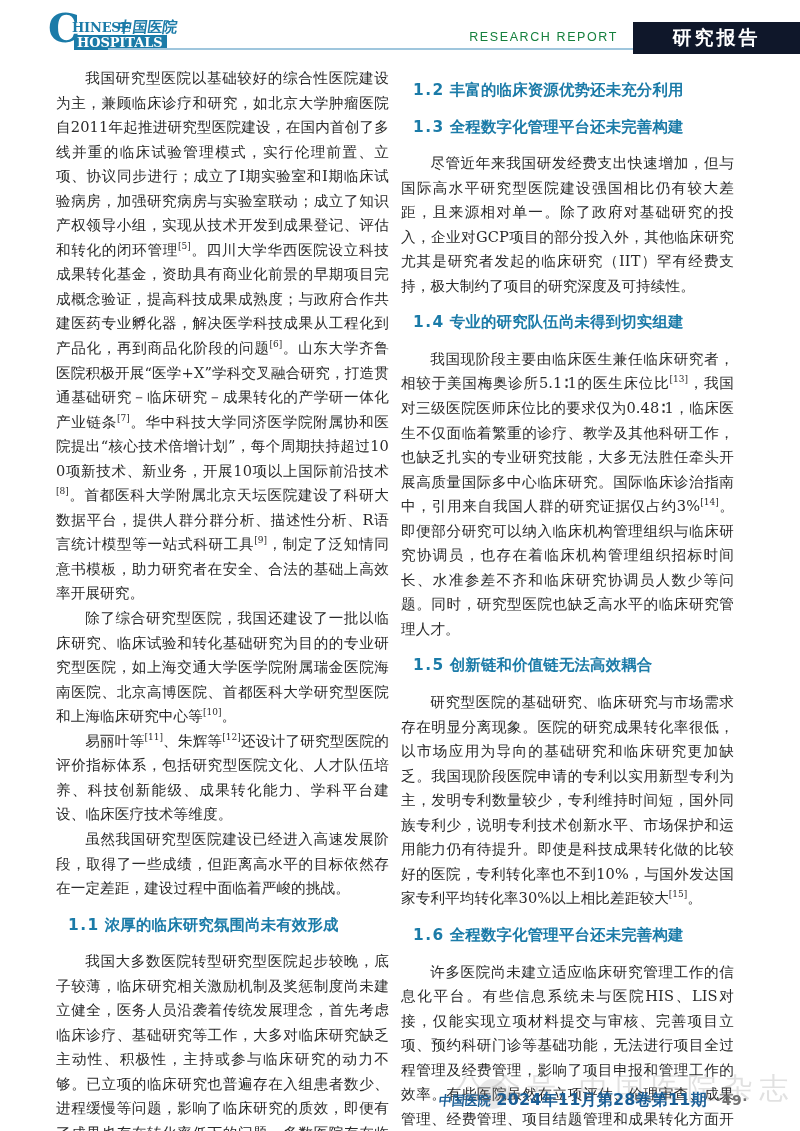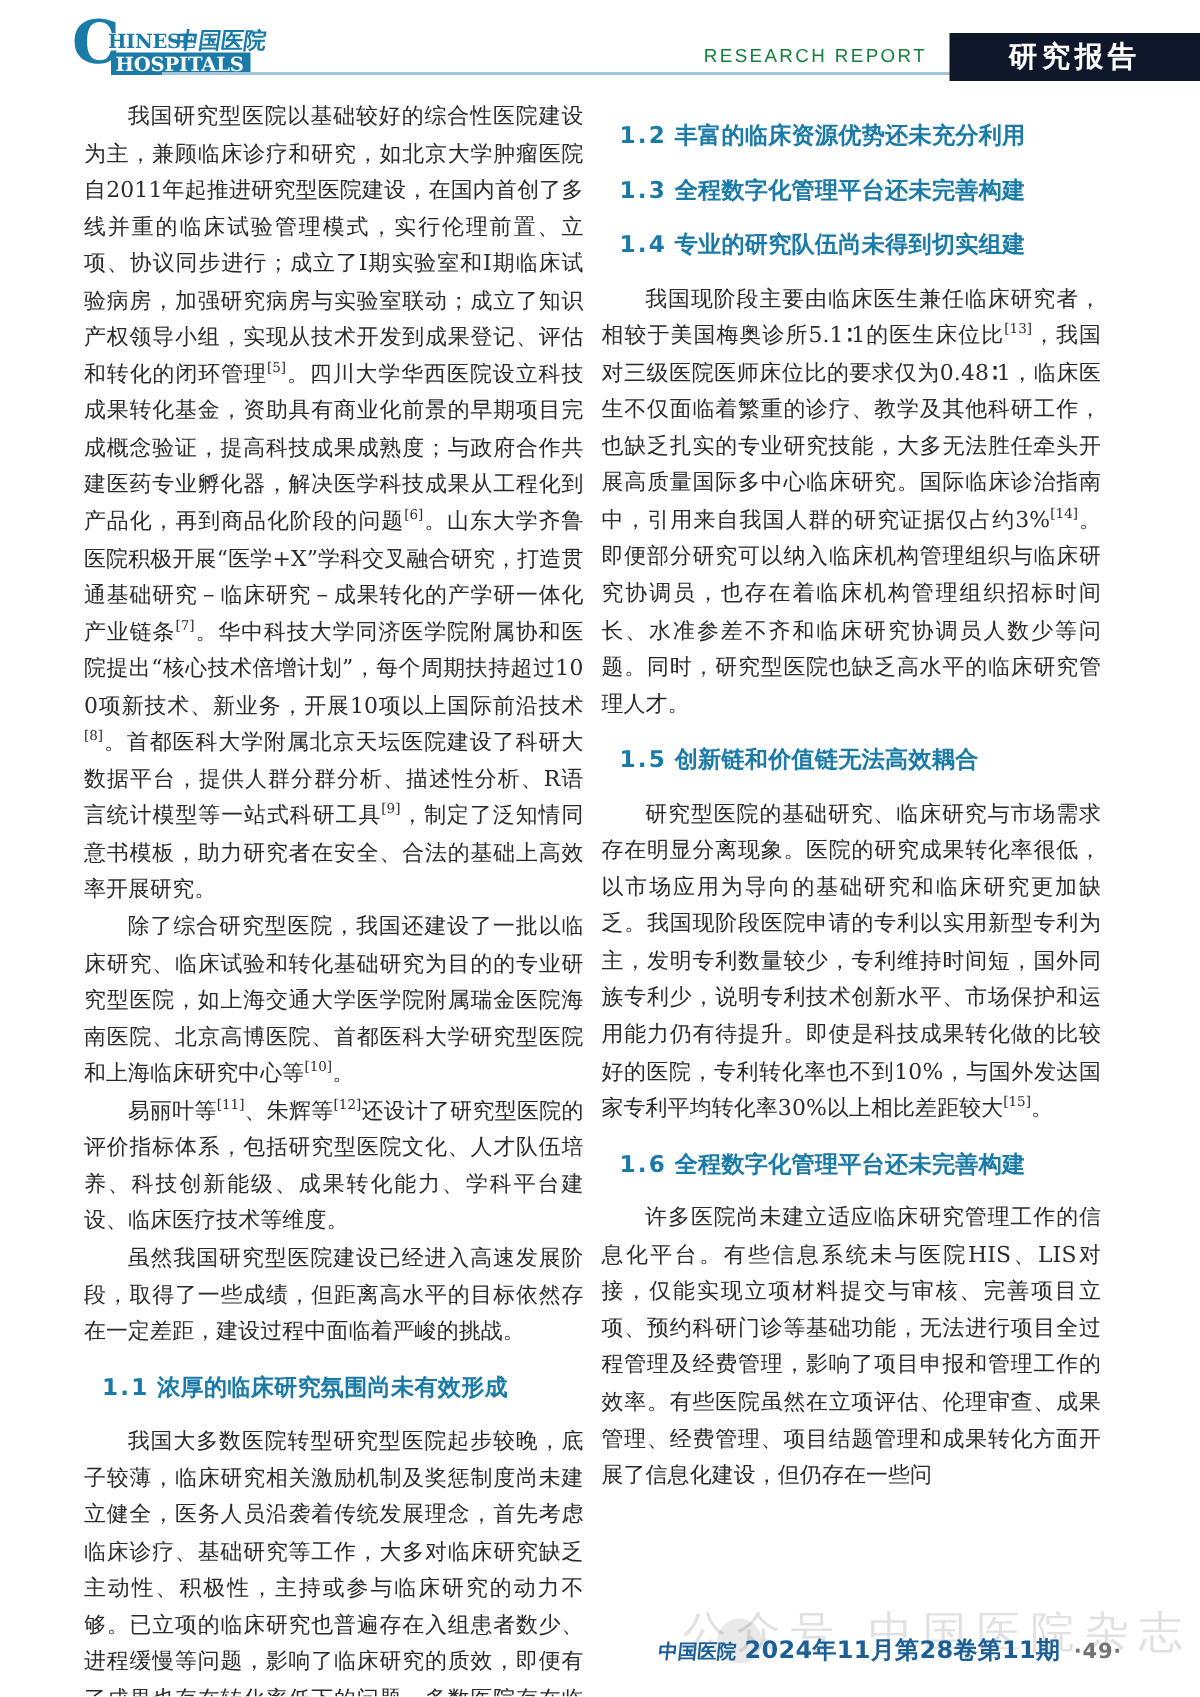--- a/index.html
+++ b/index.html
@@ -223,20 +223,21 @@
         <p class="para">我国研究型医院以基础较好的综合性医院建设为主，兼顾临床诊疗和研究，如北京大学肿瘤医院自2011年起推进研究型医院建设，在国内首创了多线并重的临床试验管理模式，实行伦理前置、立项、协议同步进行；成立了Ⅰ期实验室和Ⅰ期临床试验病房，加强研究病房与实验室联动；成立了知识产权领导小组，实现从技术开发到成果登记、评估和转化的闭环管理<sup class="ref">[5]</sup>。四川大学华西医院设立科技成果转化基金，资助具有商业化前景的早期项目完成概念验证，提高科技成果成熟度；与政府合作共建医药专业孵化器，解决医学科技成果从工程化到产品化，再到商品化阶段的问题<sup class="ref">[6]</sup>。山东大学齐鲁医院积极开展“医学+X”学科交叉融合研究，打造贯通基础研究－临床研究－成果转化的产学研一体化产业链条<sup class="ref">[7]</sup>。华中科技大学同济医学院附属协和医院提出“核心技术倍增计划”，每个周期扶持超过100项新技术、新业务，开展10项以上国际前沿技术<sup class="ref">[8]</sup>。首都医科大学附属北京天坛医院建设了科研大数据平台，提供人群分群分析、描述性分析、R语言统计模型等一站式科研工具<sup class="ref">[9]</sup>，制定了泛知情同意书模板，助力研究者在安全、合法的基础上高效率开展研究。</p>
         <p class="para">除了综合研究型医院，我国还建设了一批以临床研究、临床试验和转化基础研究为目的的专业研究型医院，如上海交通大学医学院附属瑞金医院海南医院、北京高博医院、首都医科大学研究型医院和上海临床研究中心等<sup class="ref">[10]</sup>。</p>
         <p class="para">易丽叶等<sup class="ref">[11]</sup>、朱辉等<sup class="ref">[12]</sup>还设计了研究型医院的评价指标体系，包括研究型医院文化、人才队伍培养、科技创新能级、成果转化能力、学科平台建设、临床医疗技术等维度。</p>
         <p class="para">虽然我国研究型医院建设已经进入高速发展阶段，取得了一些成绩，但距离高水平的目标依然存在一定差距，建设过程中面临着严峻的挑战。</p>
         <h3 class="heading"><span class="num">1.1</span><span>浓厚的临床研究氛围尚未有效形成</span></h3>
         <p class="para">我国大多数医院转型研究型医院起步较晚，底子较薄，临床研究相关激励机制及奖惩制度尚未建立健全，医务人员沿袭着传统发展理念，首先考虑临床诊疗、基础研究等工作，大多对临床研究缺乏主动性、积极性，主持或参与临床研究的动力不够。已立项的临床研究也普遍存在入组患者数少、进程缓慢等问题，影响了临床研究的质效，即便有了成果也存在转化率低下的问题。多数医院存在临床与科研严重割裂或轻临床研究、重基础研究的情况，偏离了研究型医院的建设初衷。</p>
       </div>
     <div class="col" id="col-right">
         <h3 class="heading"><span class="num">1.2</span><span>丰富的临床资源优势还未充分利用</span></h3>
         <h3 class="heading"><span class="num">1.3</span><span>全程数字化管理平台还未完善构建</span></h3>
+        <p class="para">尽管近年来我国研发经费支出快速增加，但与国际高水平研究型医院建设强国相比仍有较大差距，且来源相对单一。除了政府对基础研究的投入，企业对GCP项目的部分投入外，其他临床研究尤其是研究者发起的临床研究（IIT）罕有经费支持，极大制约了项目的研究深度及可持续性。</p>
         <h3 class="heading"><span class="num">1.4</span><span>专业的研究队伍尚未得到切实组建</span></h3>
         <p class="para">我国现阶段主要由临床医生兼任临床研究者，相较于美国梅奥诊所5.1∶1的医生床位比<sup class="ref">[13]</sup>，我国对三级医院医师床位比的要求仅为0.48∶1，临床医生不仅面临着繁重的诊疗、教学及其他科研工作，也缺乏扎实的专业研究技能，大多无法胜任牵头开展高质量国际多中心临床研究。国际临床诊治指南中，引用来自我国人群的研究证据仅占约3%<sup class="ref">[14]</sup>。即便部分研究可以纳入临床机构管理组织与临床研究协调员，也存在着临床机构管理组织招标时间长、水准参差不齐和临床研究协调员人数少等问题。同时，研究型医院也缺乏高水平的临床研究管理人才。</p>
         <h3 class="heading"><span class="num">1.5</span><span>创新链和价值链无法高效耦合</span></h3>
         <p class="para">研究型医院的基础研究、临床研究与市场需求存在明显分离现象。医院的研究成果转化率很低，以市场应用为导向的基础研究和临床研究更加缺乏。我国现阶段医院申请的专利以实用新型专利为主，发明专利数量较少，专利维持时间短，国外同族专利少，说明专利技术创新水平、市场保护和运用能力仍有待提升。即使是科技成果转化做的比较好的医院，专利转化率也不到10%，与国外发达国家专利平均转化率30%以上相比差距较大<sup class="ref">[15]</sup>。</p>
         <h3 class="heading"><span class="num">1.6</span><span>全程数字化管理平台还未完善构建</span></h3>
         <p class="para">许多医院尚未建立适应临床研究管理工作的信息化平台。有些信息系统未与医院HIS、LIS对接，仅能实现立项材料提交与审核、完善项目立项、预约科研门诊等基础功能，无法进行项目全过程管理及经费管理，影响了项目申报和管理工作的效率。有些医院虽然在立项评估、伦理审查、成果管理、经费管理、项目结题管理和成果转化方面开展了信息化建设，但仍存在一些问</p>
       </div>
   </div>
 
   <div id="footer">

